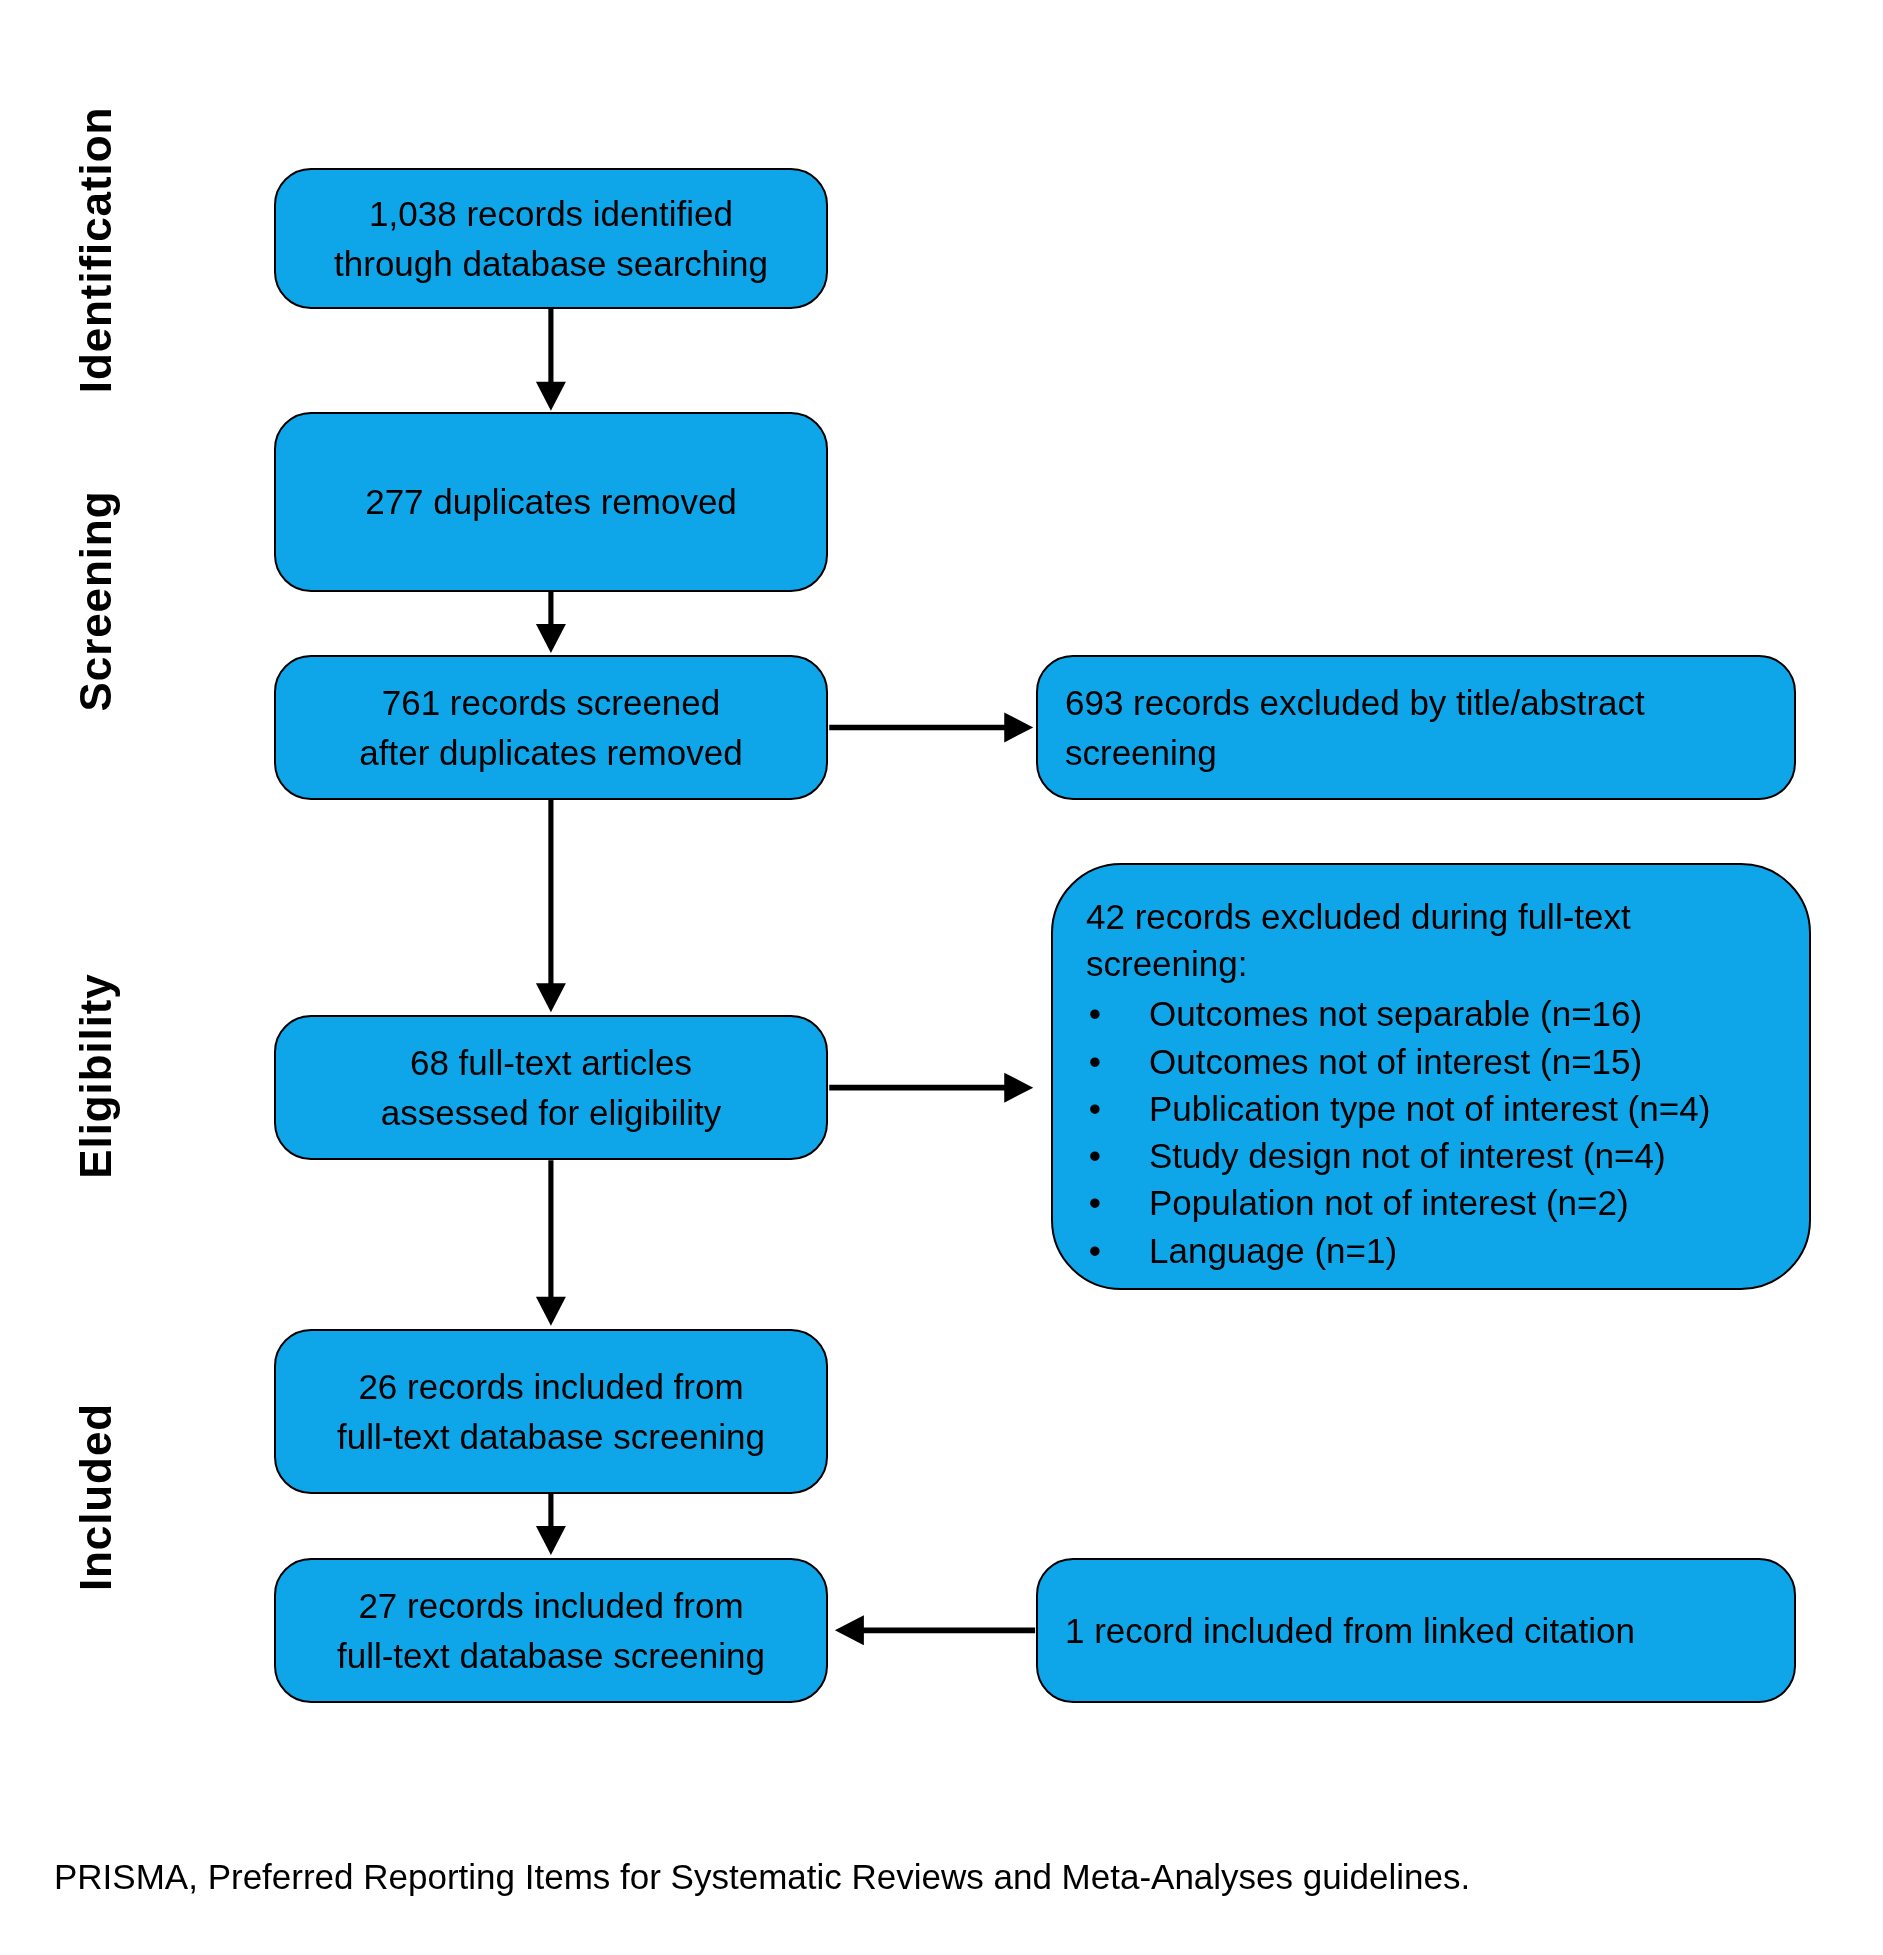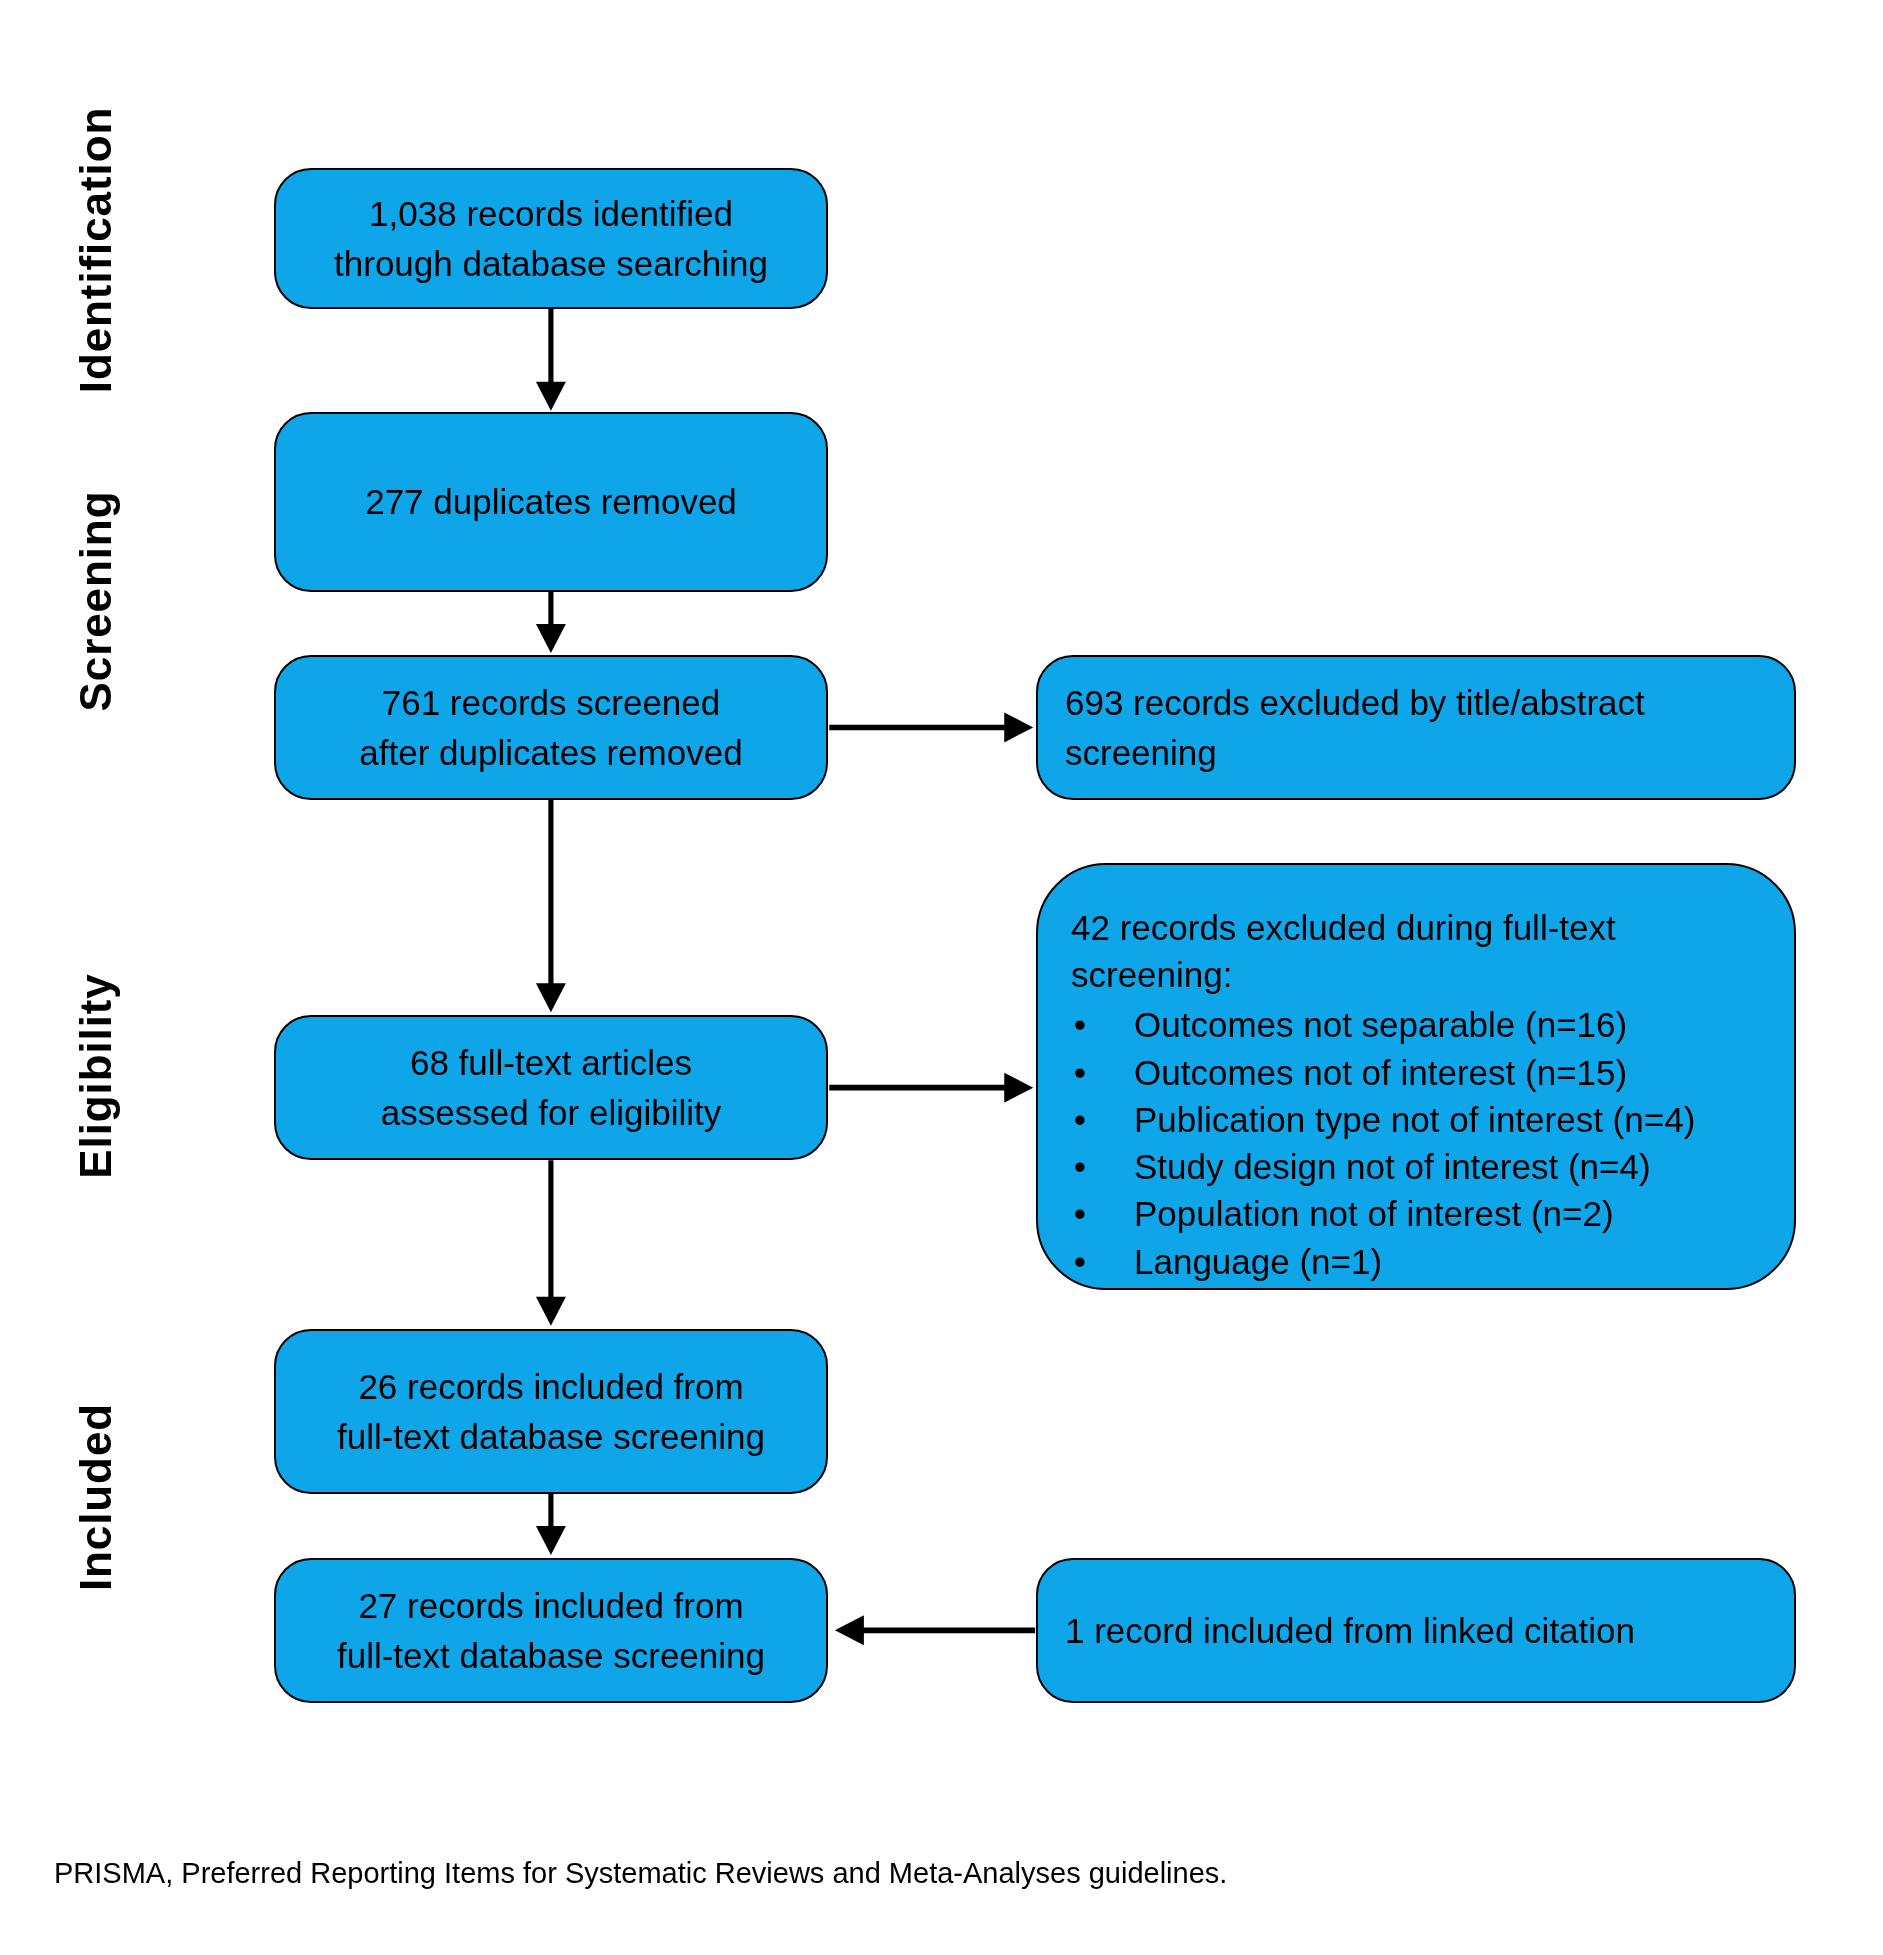--- a/index.html
+++ b/index.html
@@ -63,23 +63,24 @@
 
   #box-excluded-title-abstract { top: 655px; height: 145px; }
   #box-linked-citation         { top: 1558px; height: 145px; text-align: center; }
 
   
   #box-excluded-fulltext {
     top: 863px;
     height: 427px;
     border-radius: 70px;
     display: block;
-    padding: 39px 33px 0 33px;
+    padding: 28px 33px 0 33px;
     text-align: left;
     white-space: normal;
+    margin-left: 15px;
   }
   #box-excluded-fulltext .hdr {
     white-space: pre-line;
     line-height: 1.35;
   }
   #box-excluded-fulltext ul {
     list-style: none;
     margin: 2.8px 0 0 0;
     padding: 0;
   }
@@ -91,21 +92,21 @@
   #box-excluded-fulltext li::before {
     content: "\2022";
     position: absolute;
     left: 2.8px;
   }
 
   .caption {
     position: absolute;
     left: 54px;
     top: 1857px;
-    font-size: 29px;
+    font-size: 35px;
     white-space: nowrap;
   }
 </style>
 </head>
 <body>
 
 <div class="canvas">
 
   <div class="stage-label" id="lbl-identification">Identification</div>
   <div class="stage-label" id="lbl-screening">Screening</div>

